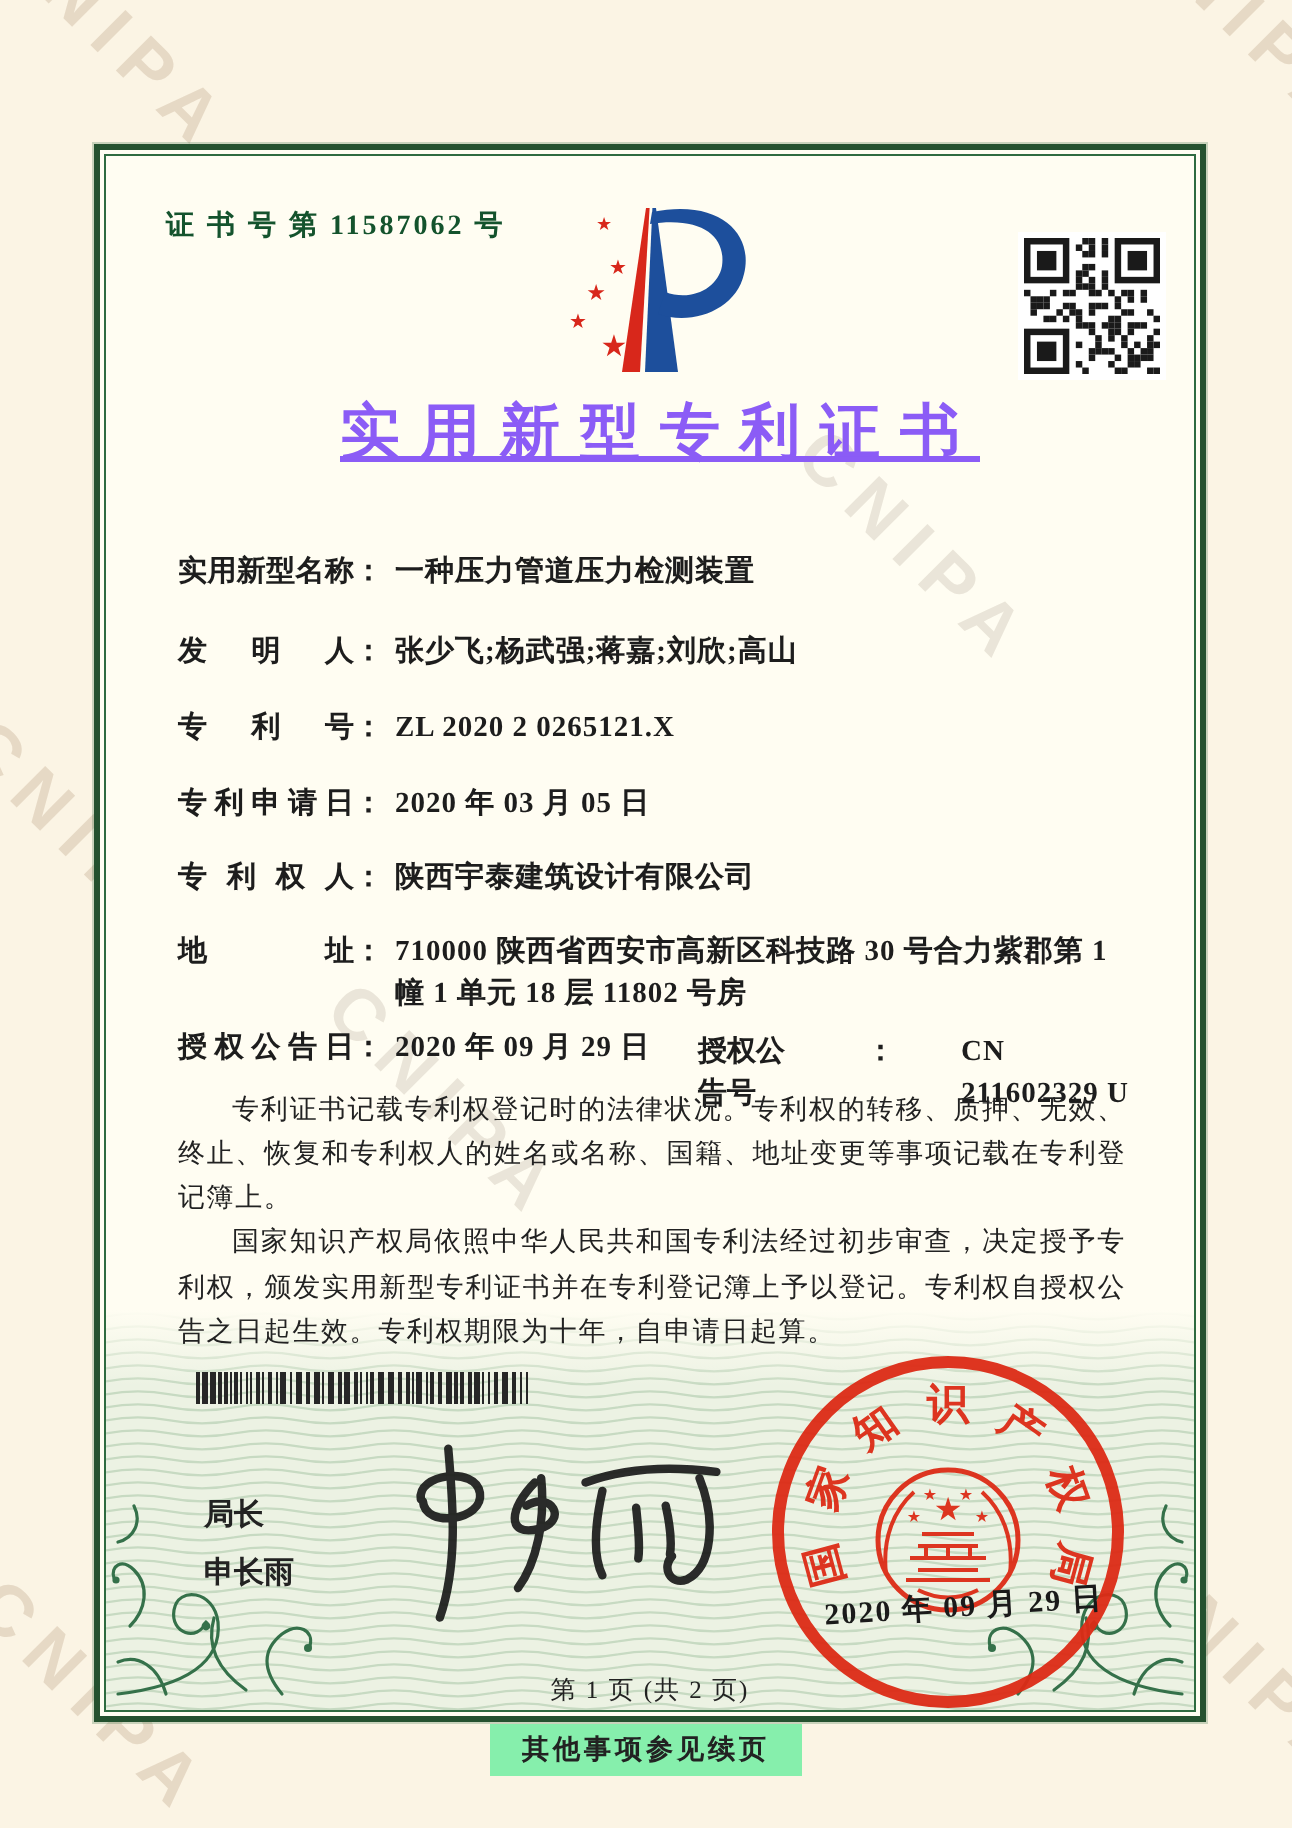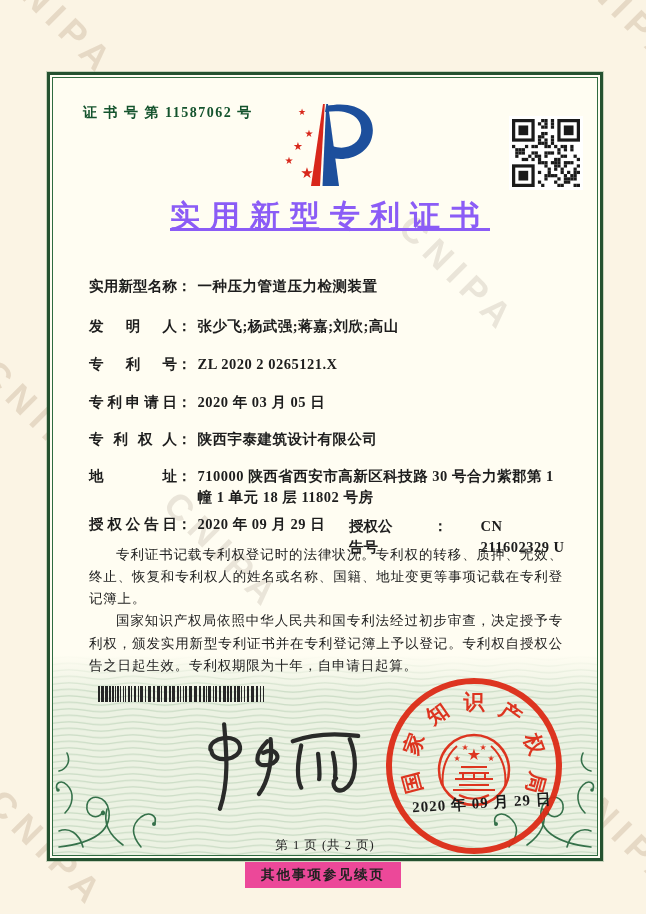--- a/index.html
+++ b/index.html
@@ -55,21 +55,21 @@
     font-family:"Liberation Sans","DejaVu Sans",sans-serif;font-weight:700;
     font-size:15px;color:#222;line-height:1.9;}
   .signature{position:absolute;left:138px;top:640px;width:175px;height:95px;z-index:2;}
   .seal{position:absolute;left:326px;top:593px;width:190px;height:190px;z-index:2;opacity:.95;}
   .seal-date{position:absolute;left:344px;top:716px;width:170px;text-align:center;
     font-size:15px;font-weight:700;letter-spacing:1px;color:#1a1a1a;
     transform:rotate(-3.5deg);z-index:3;}
   .page-info{position:absolute;left:0;right:0;top:759px;text-align:center;
     font-size:12.5px;font-weight:400;color:#222;z-index:2;letter-spacing:1px;}
   .footer-note{position:absolute;left:0;right:0;top:862px;text-align:center;z-index:2;}
-  .footer-note span{display:inline-block;background:#ec4899;padding:4px 16px;
+  .footer-note span{display:inline-block;background:#86efac;padding:4px 16px;
     font-size:13.5px;font-weight:600;letter-spacing:2px;color:#222;}
 </style>
 </head>
 <body>
 
 <div class="wm" style="left:-18px;top:-4px;">CNIPA</div>
 <div class="wm" style="left:548px;top:-12px;">CNIPA</div>
 <div class="wm" style="left:-34px;top:398px;">CNIPA</div>
 <div class="wm" style="left:548px;top:812px;">CNIPA</div>
 <div class="wm" style="left:-28px;top:828px;">CNIPA</div>
@@ -349,20 +349,24 @@
         <rect x="139" y="0" width="3" height="16" fill="#262626"></rect>
         <rect x="143" y="0" width="1" height="16" fill="#262626"></rect>
         <rect x="146" y="0" width="1" height="16" fill="#262626"></rect>
         <rect x="149" y="0" width="2" height="16" fill="#262626"></rect>
         <rect x="153" y="0" width="3" height="16" fill="#262626"></rect>
         <rect x="158" y="0" width="2" height="16" fill="#262626"></rect>
         <rect x="162" y="0" width="1" height="16" fill="#262626"></rect>
         <rect x="165" y="0" width="2" height="16" fill="#262626"></rect>
       </svg>
 
+    <div class="signer">
+      <div>局长</div>
+      <div>申长雨</div>
+    </div>
 
     <svg class="signature" viewBox="0 0 165 90">
       <g fill="none" stroke="#161616" stroke-width="4" stroke-linecap="round" opacity=".9">
         <path d="M18 30 C16 18 44 14 46 27 C48 40 20 44 19 31"></path>
         <path d="M31 6 C33 30 36 60 27 86"></path>
         <path d="M72 22 C60 34 58 48 74 44 C88 40 80 26 68 33"></path>
         <path d="M75 20 C77 40 73 60 64 72"></path>
         <path d="M96 22 C115 15 135 14 158 17"></path>
         <path d="M104 26 C100 44 100 58 104 66"></path>
         <path d="M150 20 C158 40 156 62 144 68 C136 71 132 62 137 57"></path>

